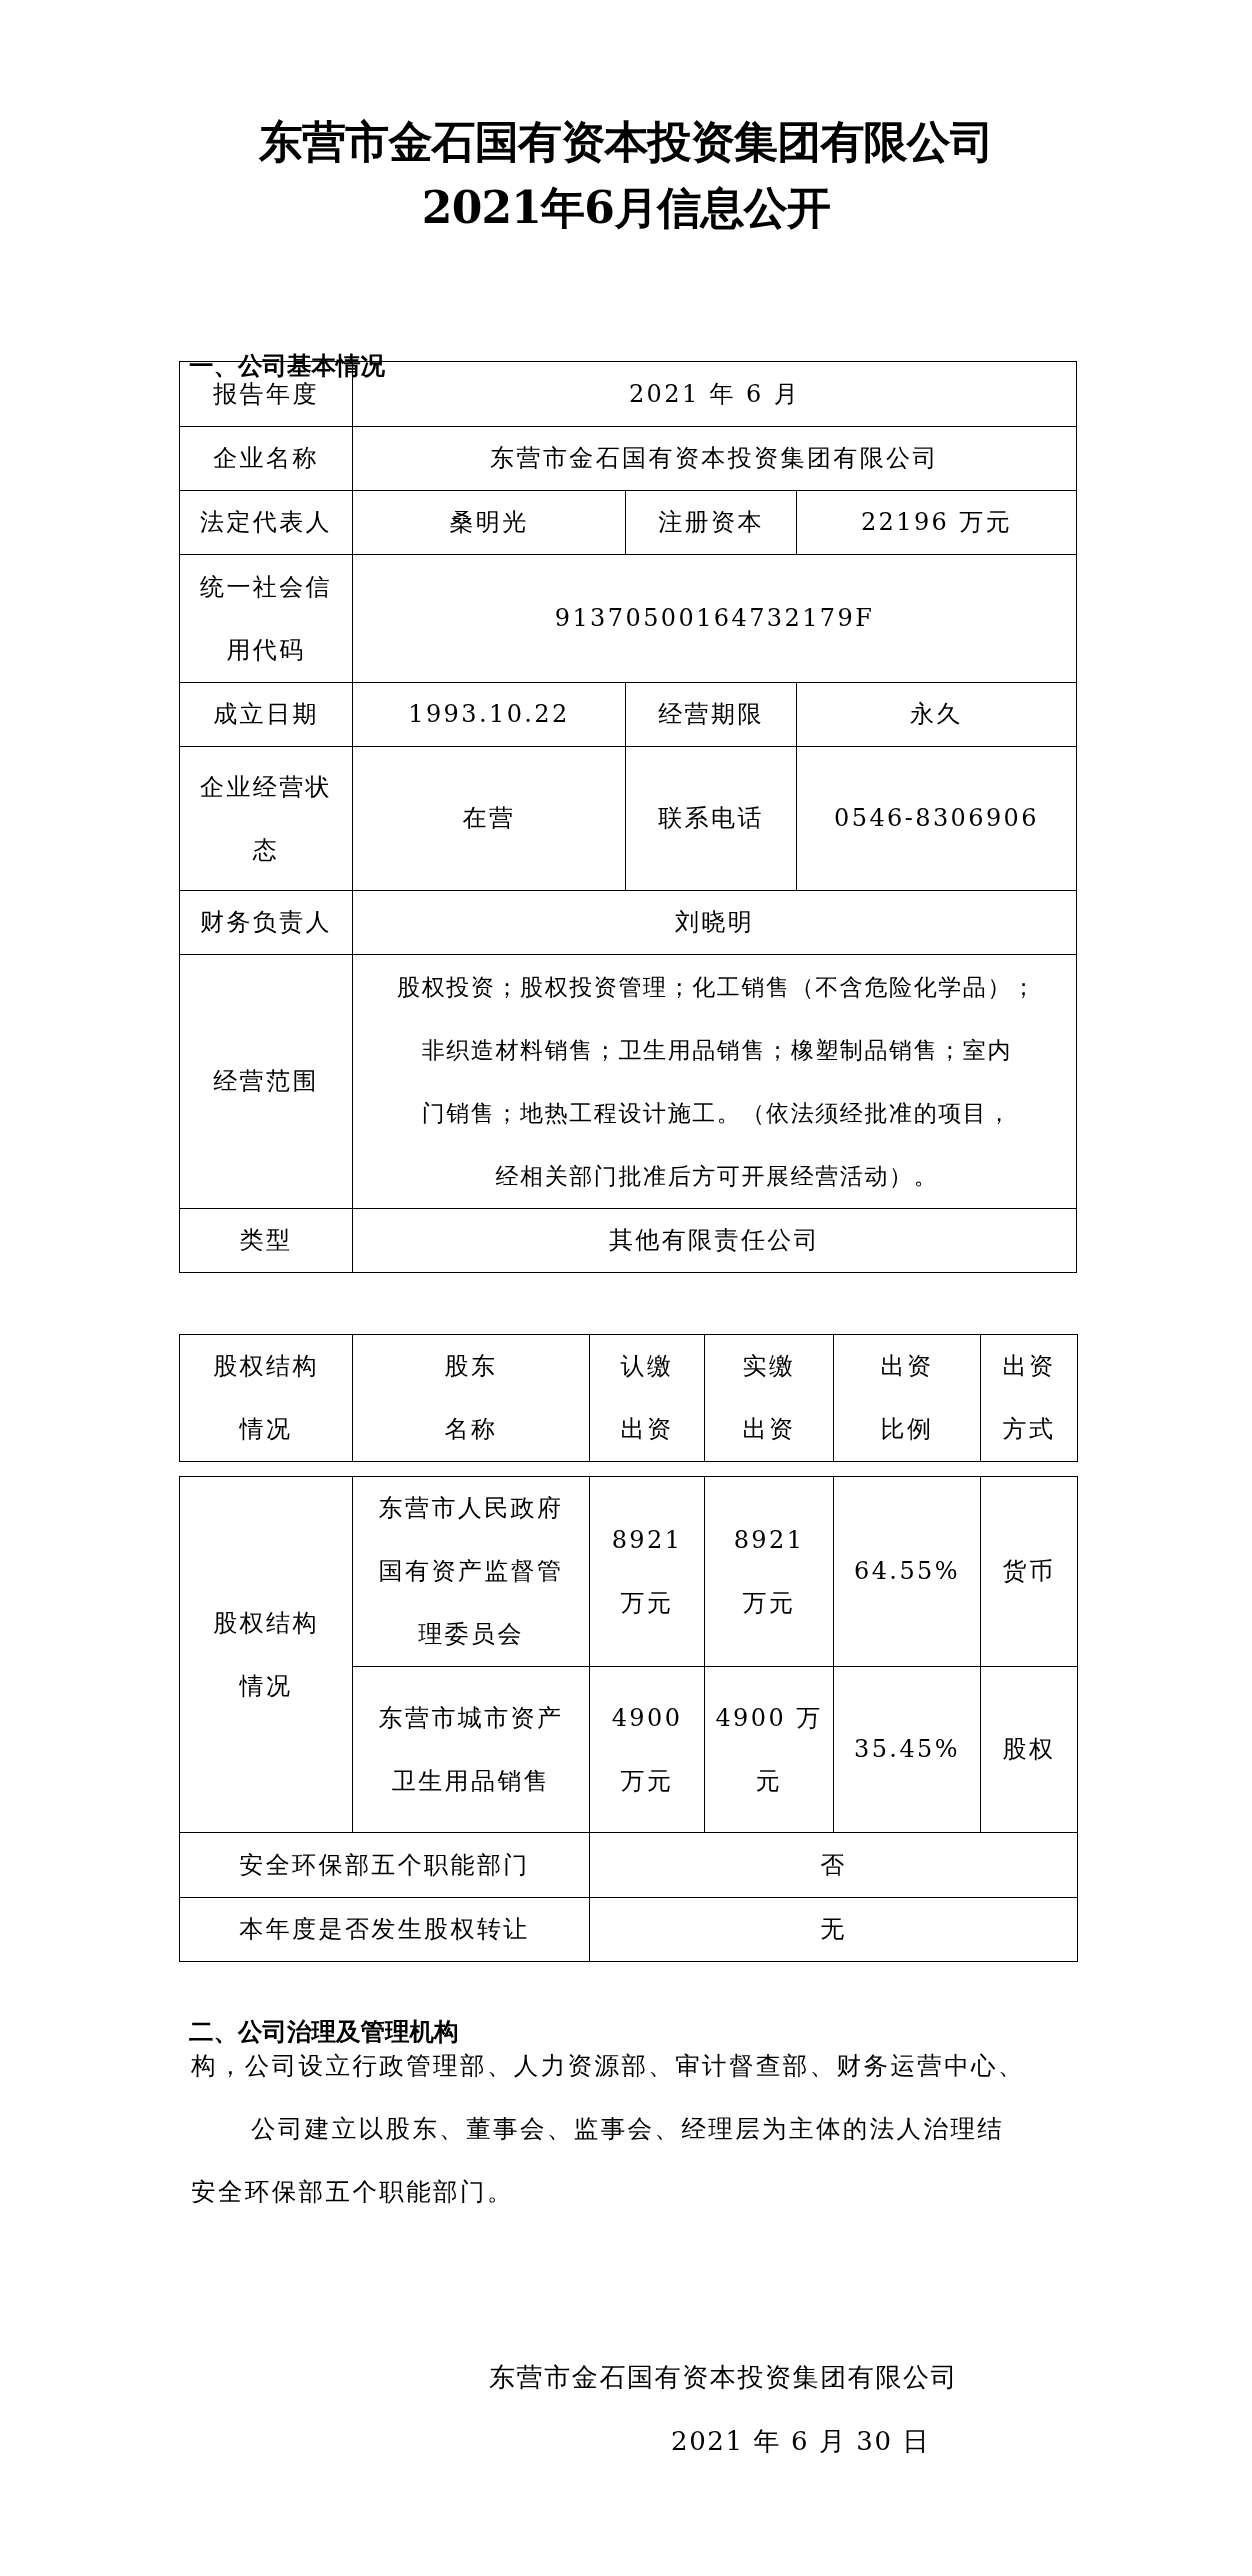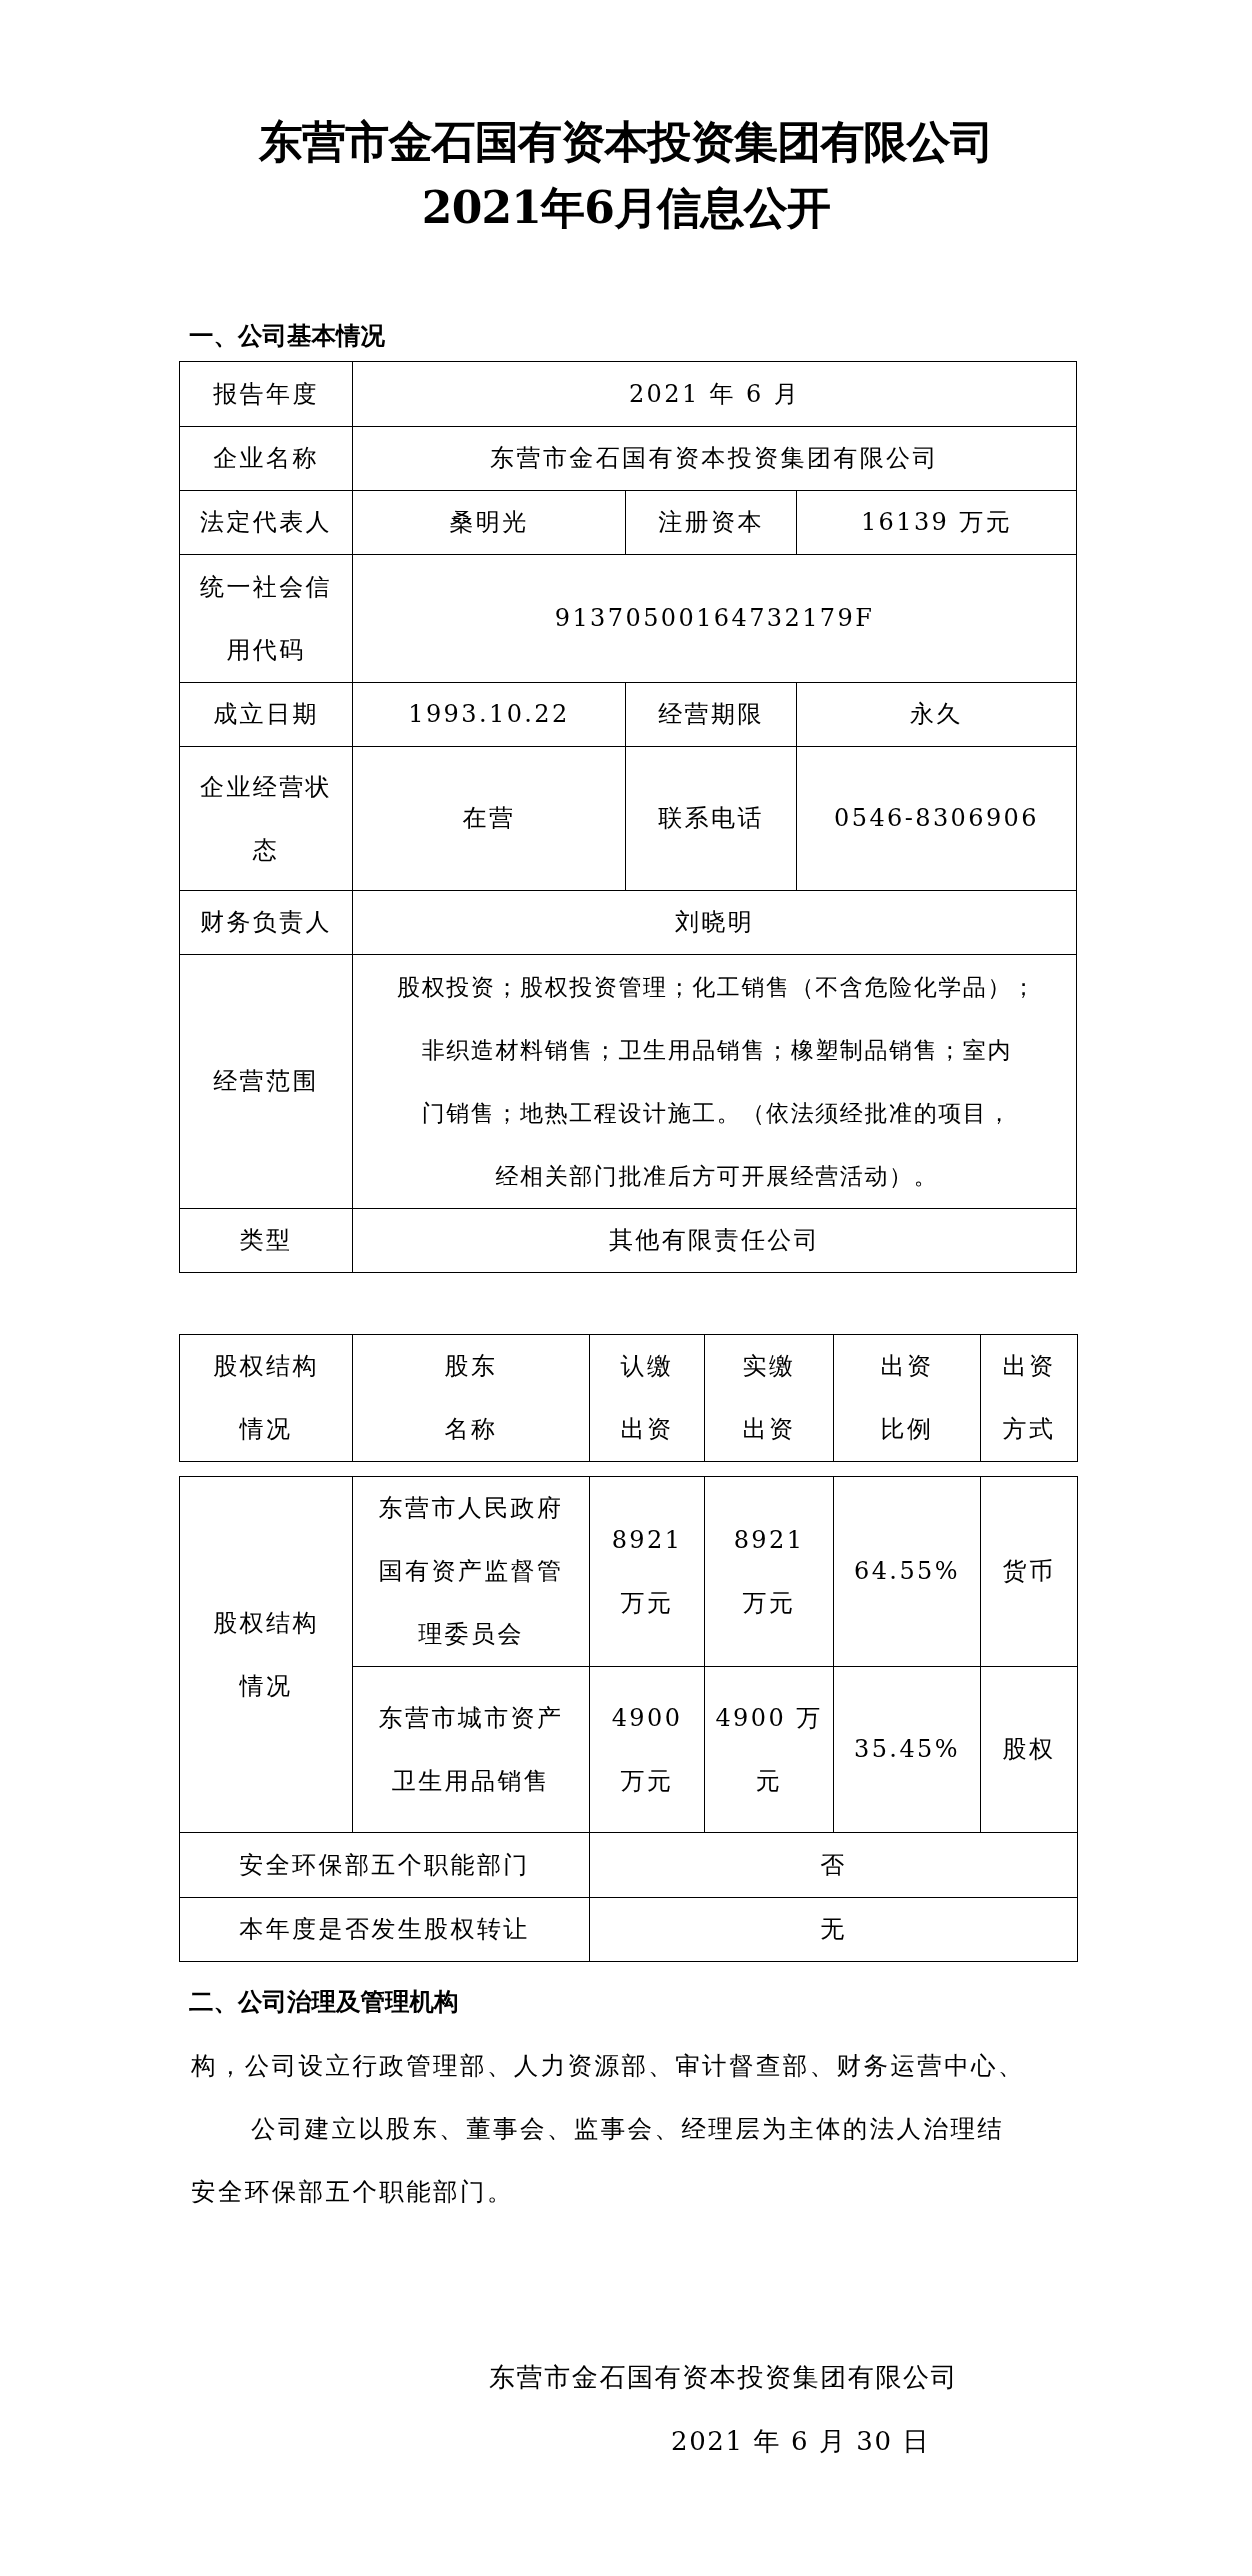--- a/index.html
+++ b/index.html
@@ -1,21 +1,21 @@
 <!DOCTYPE html>
 <html style="font-size:12.6px"><head>
 <meta charset="utf-8">
 <style>
   html, body { margin:0; padding:0; background:#ffffff; }
   body { width:1252px; height:2576px; position:relative; overflow:hidden;
          font-family:"DejaVu Serif","Liberation Serif",serif; color:#000; }
   .abs { position:absolute; }
   .title { left:0; width:1252px; text-align:center; font-family:"DejaVu Serif","Liberation Serif",serif;
            font-weight:bold; font-size:44px; line-height:55px; letter-spacing:-0.8px; }
-  .sec { font-family:"DejaVu Sans","Liberation Sans",sans-serif; font-weight:bold; font-size:24.5px; line-height:32px; }
+  .sec { font-family:"DejaVu Sans","Liberation Sans",sans-serif; font-weight:bold; font-size:24.5px; line-height:32px;margin-top:30px; }
   table.t { position:absolute; border-collapse:collapse; table-layout:fixed;
             font-size:24px; font-family:"DejaVu Serif","Liberation Serif",serif; }
   table.t td { border:1.6px solid #000; text-align:center; vertical-align:middle; padding:0;
                letter-spacing:2.4px; line-height:63px; }
   table.t td.thin { border-left-width:1px; border-right-width:1px; }
   td.left { text-align:left; padding-left:11px !important; padding-right:6.3px !important; letter-spacing:1.6px !important; }
   .para { left:191px; width:884px; font-size:24.5px; line-height:63px; letter-spacing:2.4px; text-align:justify; }
   .sig { font-size:26px; line-height:63px; letter-spacing:1.6px; }
   .line { display:block; }
 </style>
@@ -43,21 +43,21 @@
     <td colspan="6">2021 年 6 月</td>
   </tr>
   <tr style="height:64px">
     <td>企业名称</td>
     <td colspan="6">东营市金石国有资本投资集团有限公司</td>
   </tr>
   <tr style="height:64px">
     <td>法定代表人</td>
     <td class="thin" colspan="2">桑明光</td>
     <td class="thin" colspan="2">注册资本</td>
-    <td colspan="2">16139 万元</td>
+    <td colspan="2">22196 万元</td>
   </tr>
   <tr style="height:128px">
     <td>
       <span class="line">统一社会信</span>
       <span class="line">用代码</span>
     </td>
     <td colspan="6">91370500164732179F</td>
   </tr>
   <tr style="height:64px">
     <td>成立日期</td>

